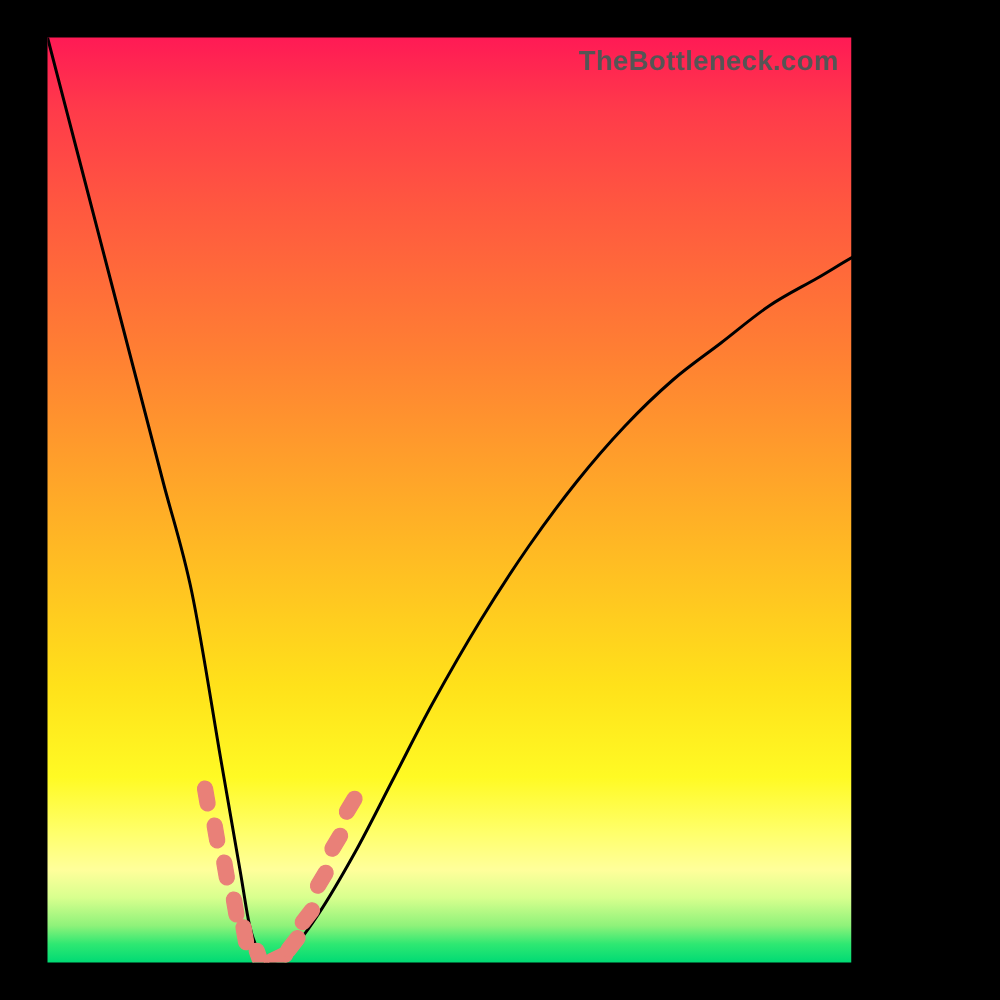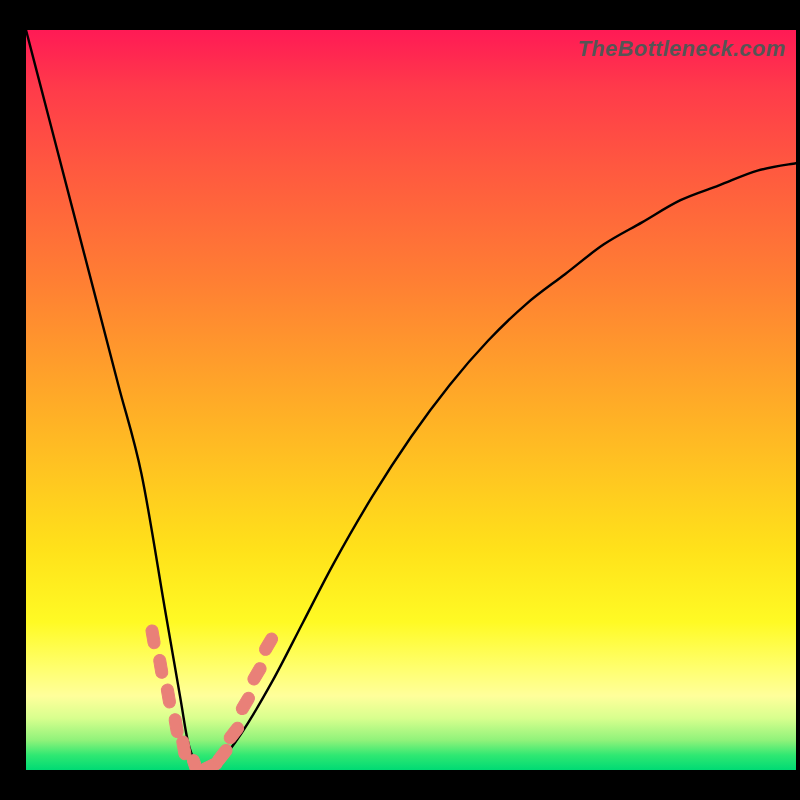--- a/index.html
+++ b/index.html
@@ -12,41 +12,40 @@
     font-family: Arial, Helvetica, sans-serif;
   }
   .frame {
     position: relative;
     width: 800px;
     height: 800px;
     background: #000;
   }
   .plot-area {
     position: absolute;
-    left: 26px;
+    left: 38px;
     top: 30px;
-    width: 770px;
+    width: 643px;
     height: 740px;
     background: linear-gradient(
       to bottom,
       #ff1a55 0%,
       #ff3b4a 8%,
       #ff5740 18%,
       #ff7f33 34%,
       #ffb026 52%,
       #ffe11a 70%,
       #fffa24 80%,
       #ffff6b 86%,
       #ffff9b 90%,
       #d8ff8e 93%,
       #8ff27a 96%,
       #2fe872 98%,
       #00da74 100%
     );
-    font-style: italic;
   }
   .watermark {
     position: absolute;
     top: 6px;
     right: 10px;
     color: #555;
     font-size: 22px;
     font-weight: 600;
     letter-spacing: 0.3px;
     user-select: none;

